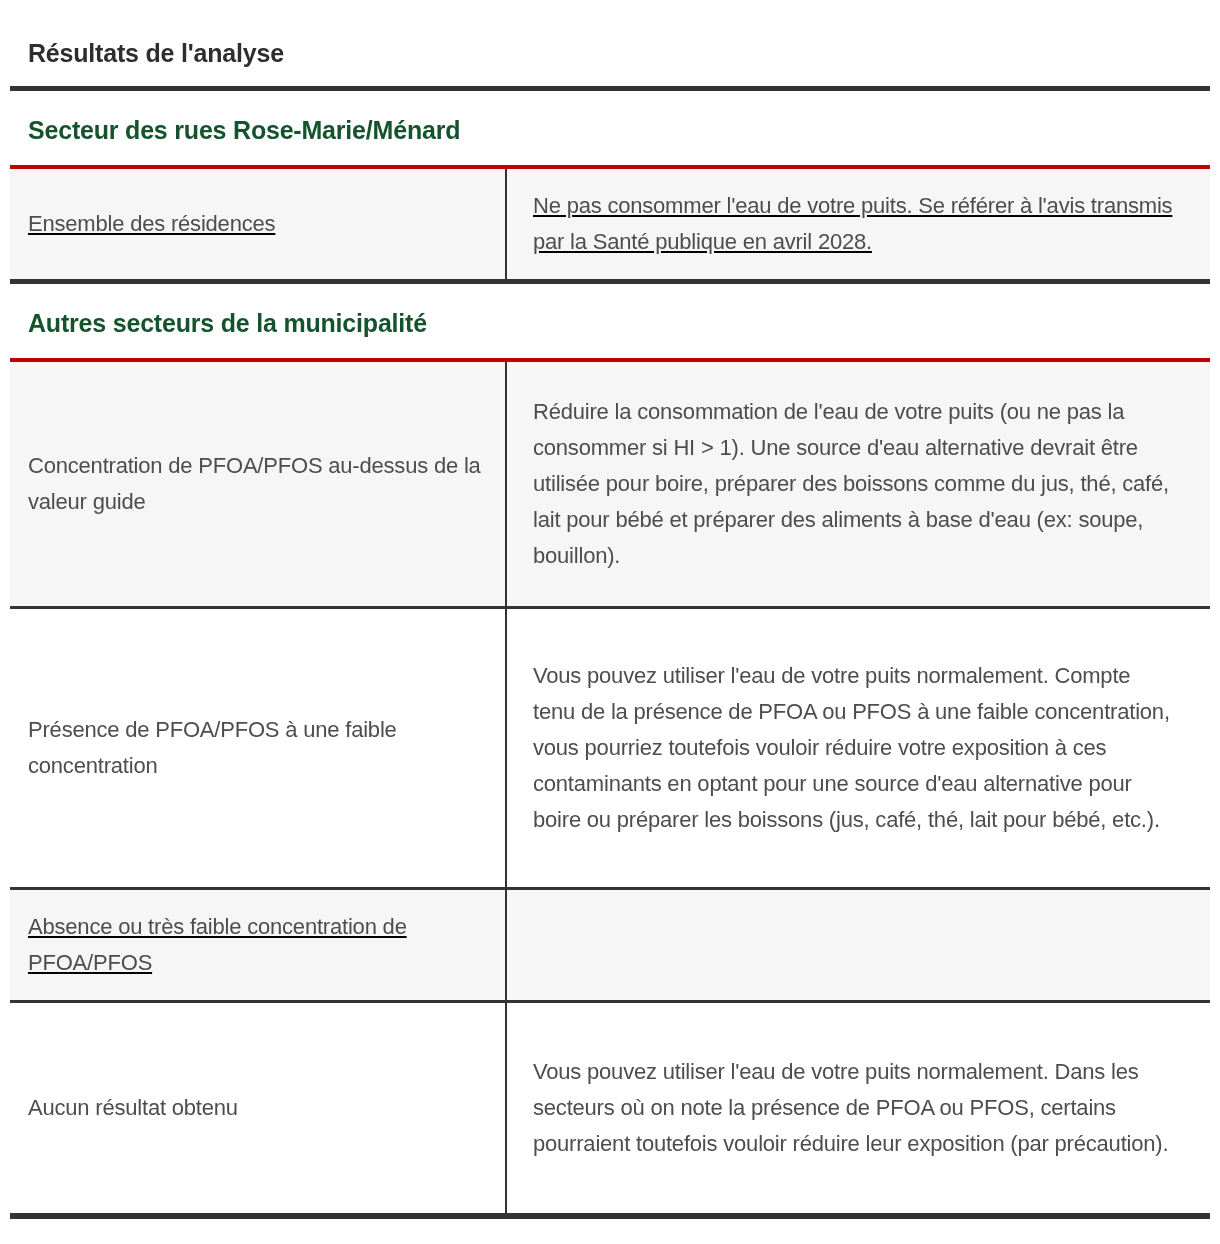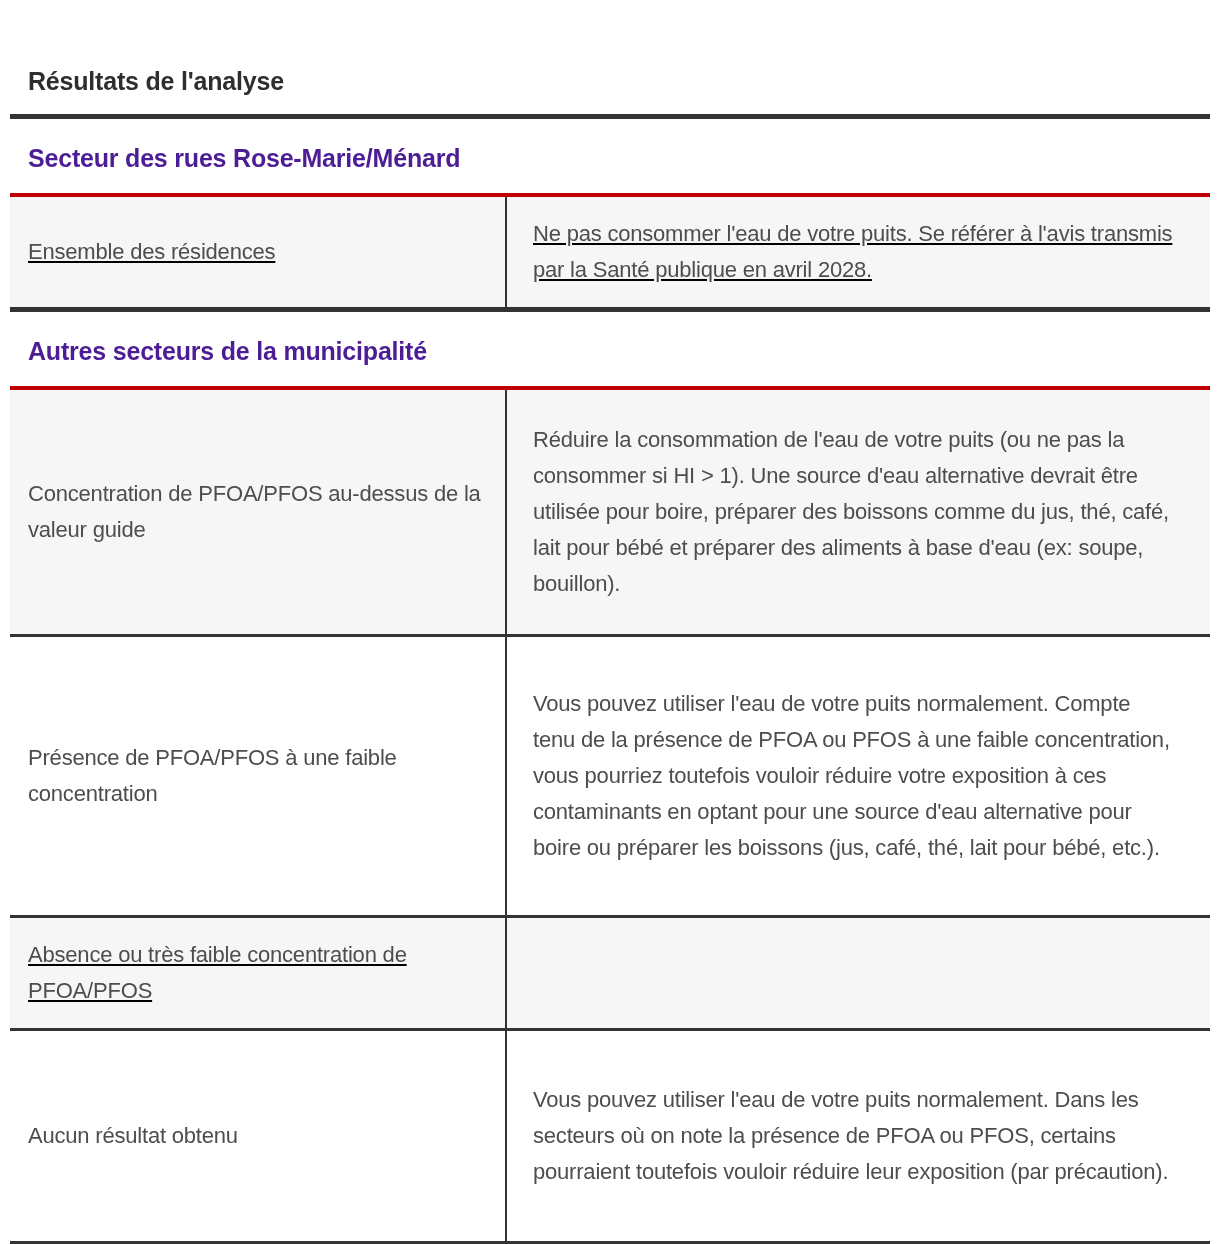--- a/index.html
+++ b/index.html
@@ -9,21 +9,21 @@
     min-height: 1244px;
     font-family: "Liberation Sans", sans-serif;
     letter-spacing: -0.2px;
   }
   .page { padding: 0 10px 11px 10px; }
 
   
   .thead {
     display: grid;
     grid-template-columns: 497px 1fr;
-    padding-top: 64px;
+    padding-top: 36px;
   }
   .th {
     font-size: 25px;
     line-height: 34px;
     font-weight: bold;
     color: #2e2e2e;
   }
   .th.left  { padding-left: 18px; }
   .th.right { padding-left: 28px; }
 
@@ -32,21 +32,21 @@
   .rule-red         { height: 4px; background: #c00000; }
   .rule-section-end { height: 5px; background: #333333; }
   .rule-mid         { height: 3px; background: #333333; }
   .rule-bottom      { height: 6px; background: #333333; }
 
   
   .section-title {
     font-size: 25px;
     line-height: 26px;
     font-weight: bold;
-    color: #4c1d95;
+    color: #14532d;
     padding: 26px 0 22px 18px;
   }
 
   
   .row {
     display: grid;
     grid-template-columns: 495px 2px 1fr;
     background: #ffffff;
   }
   .row.shade { background: #f6f6f6; }

